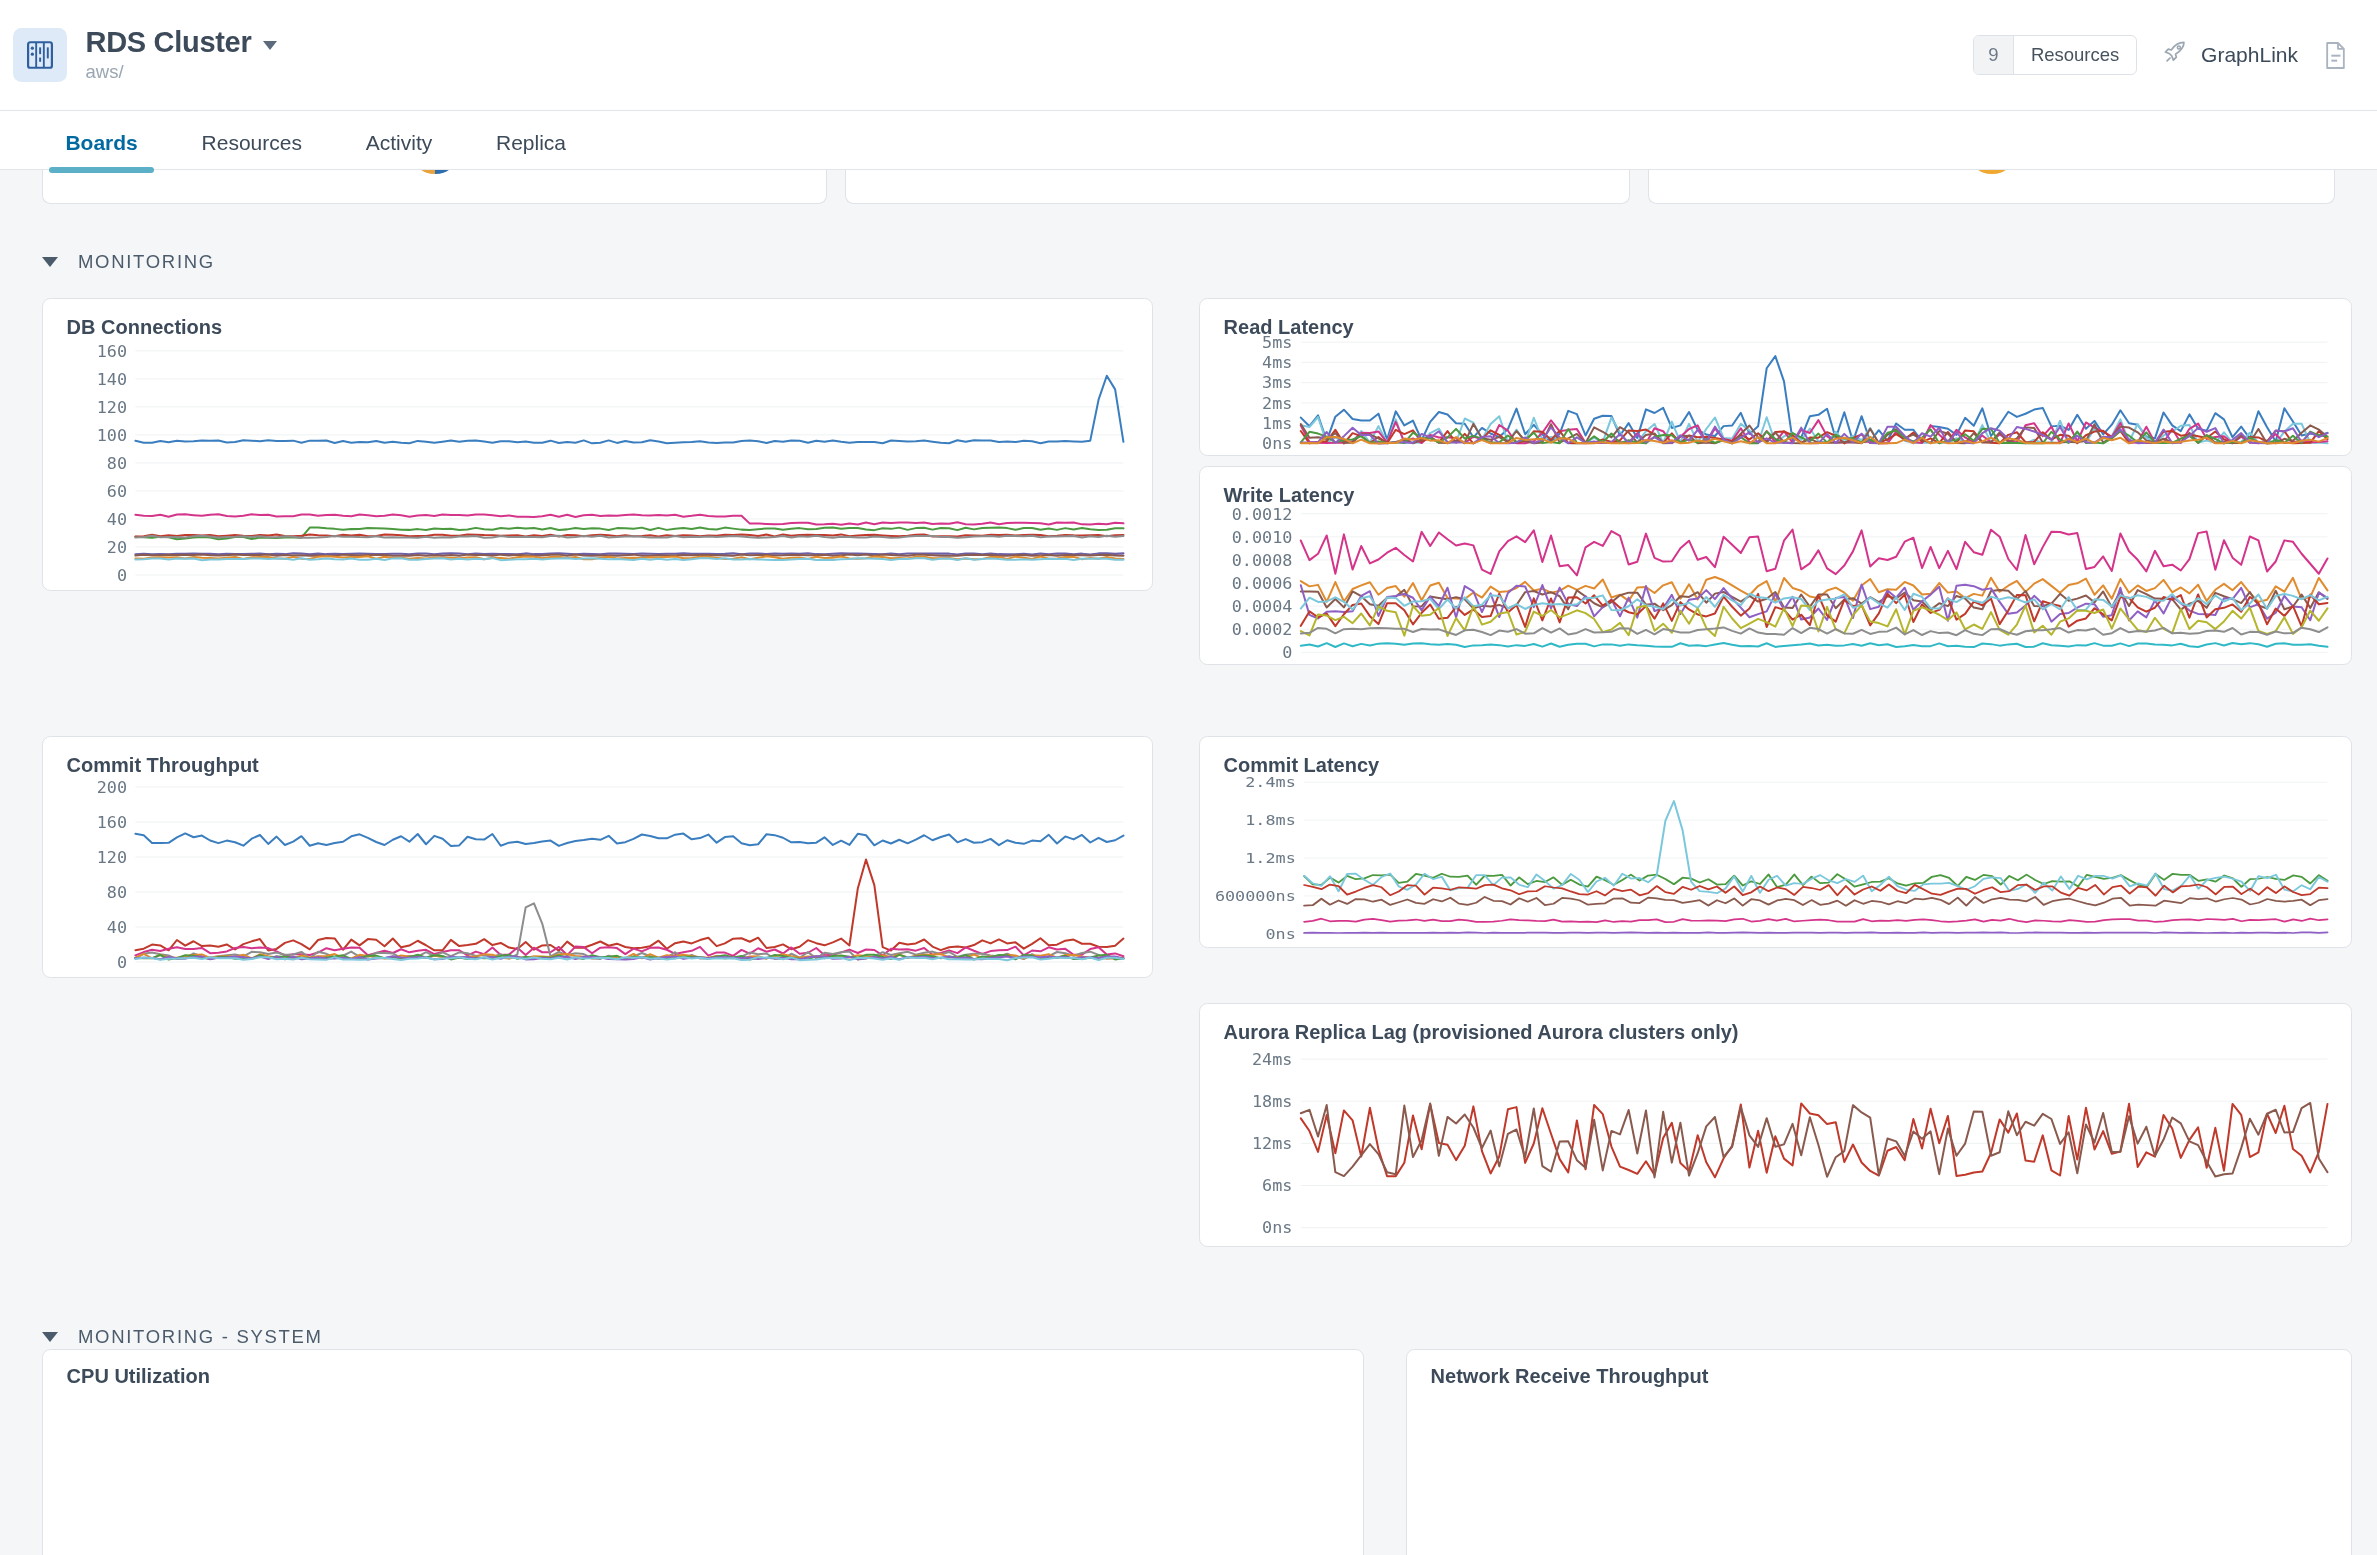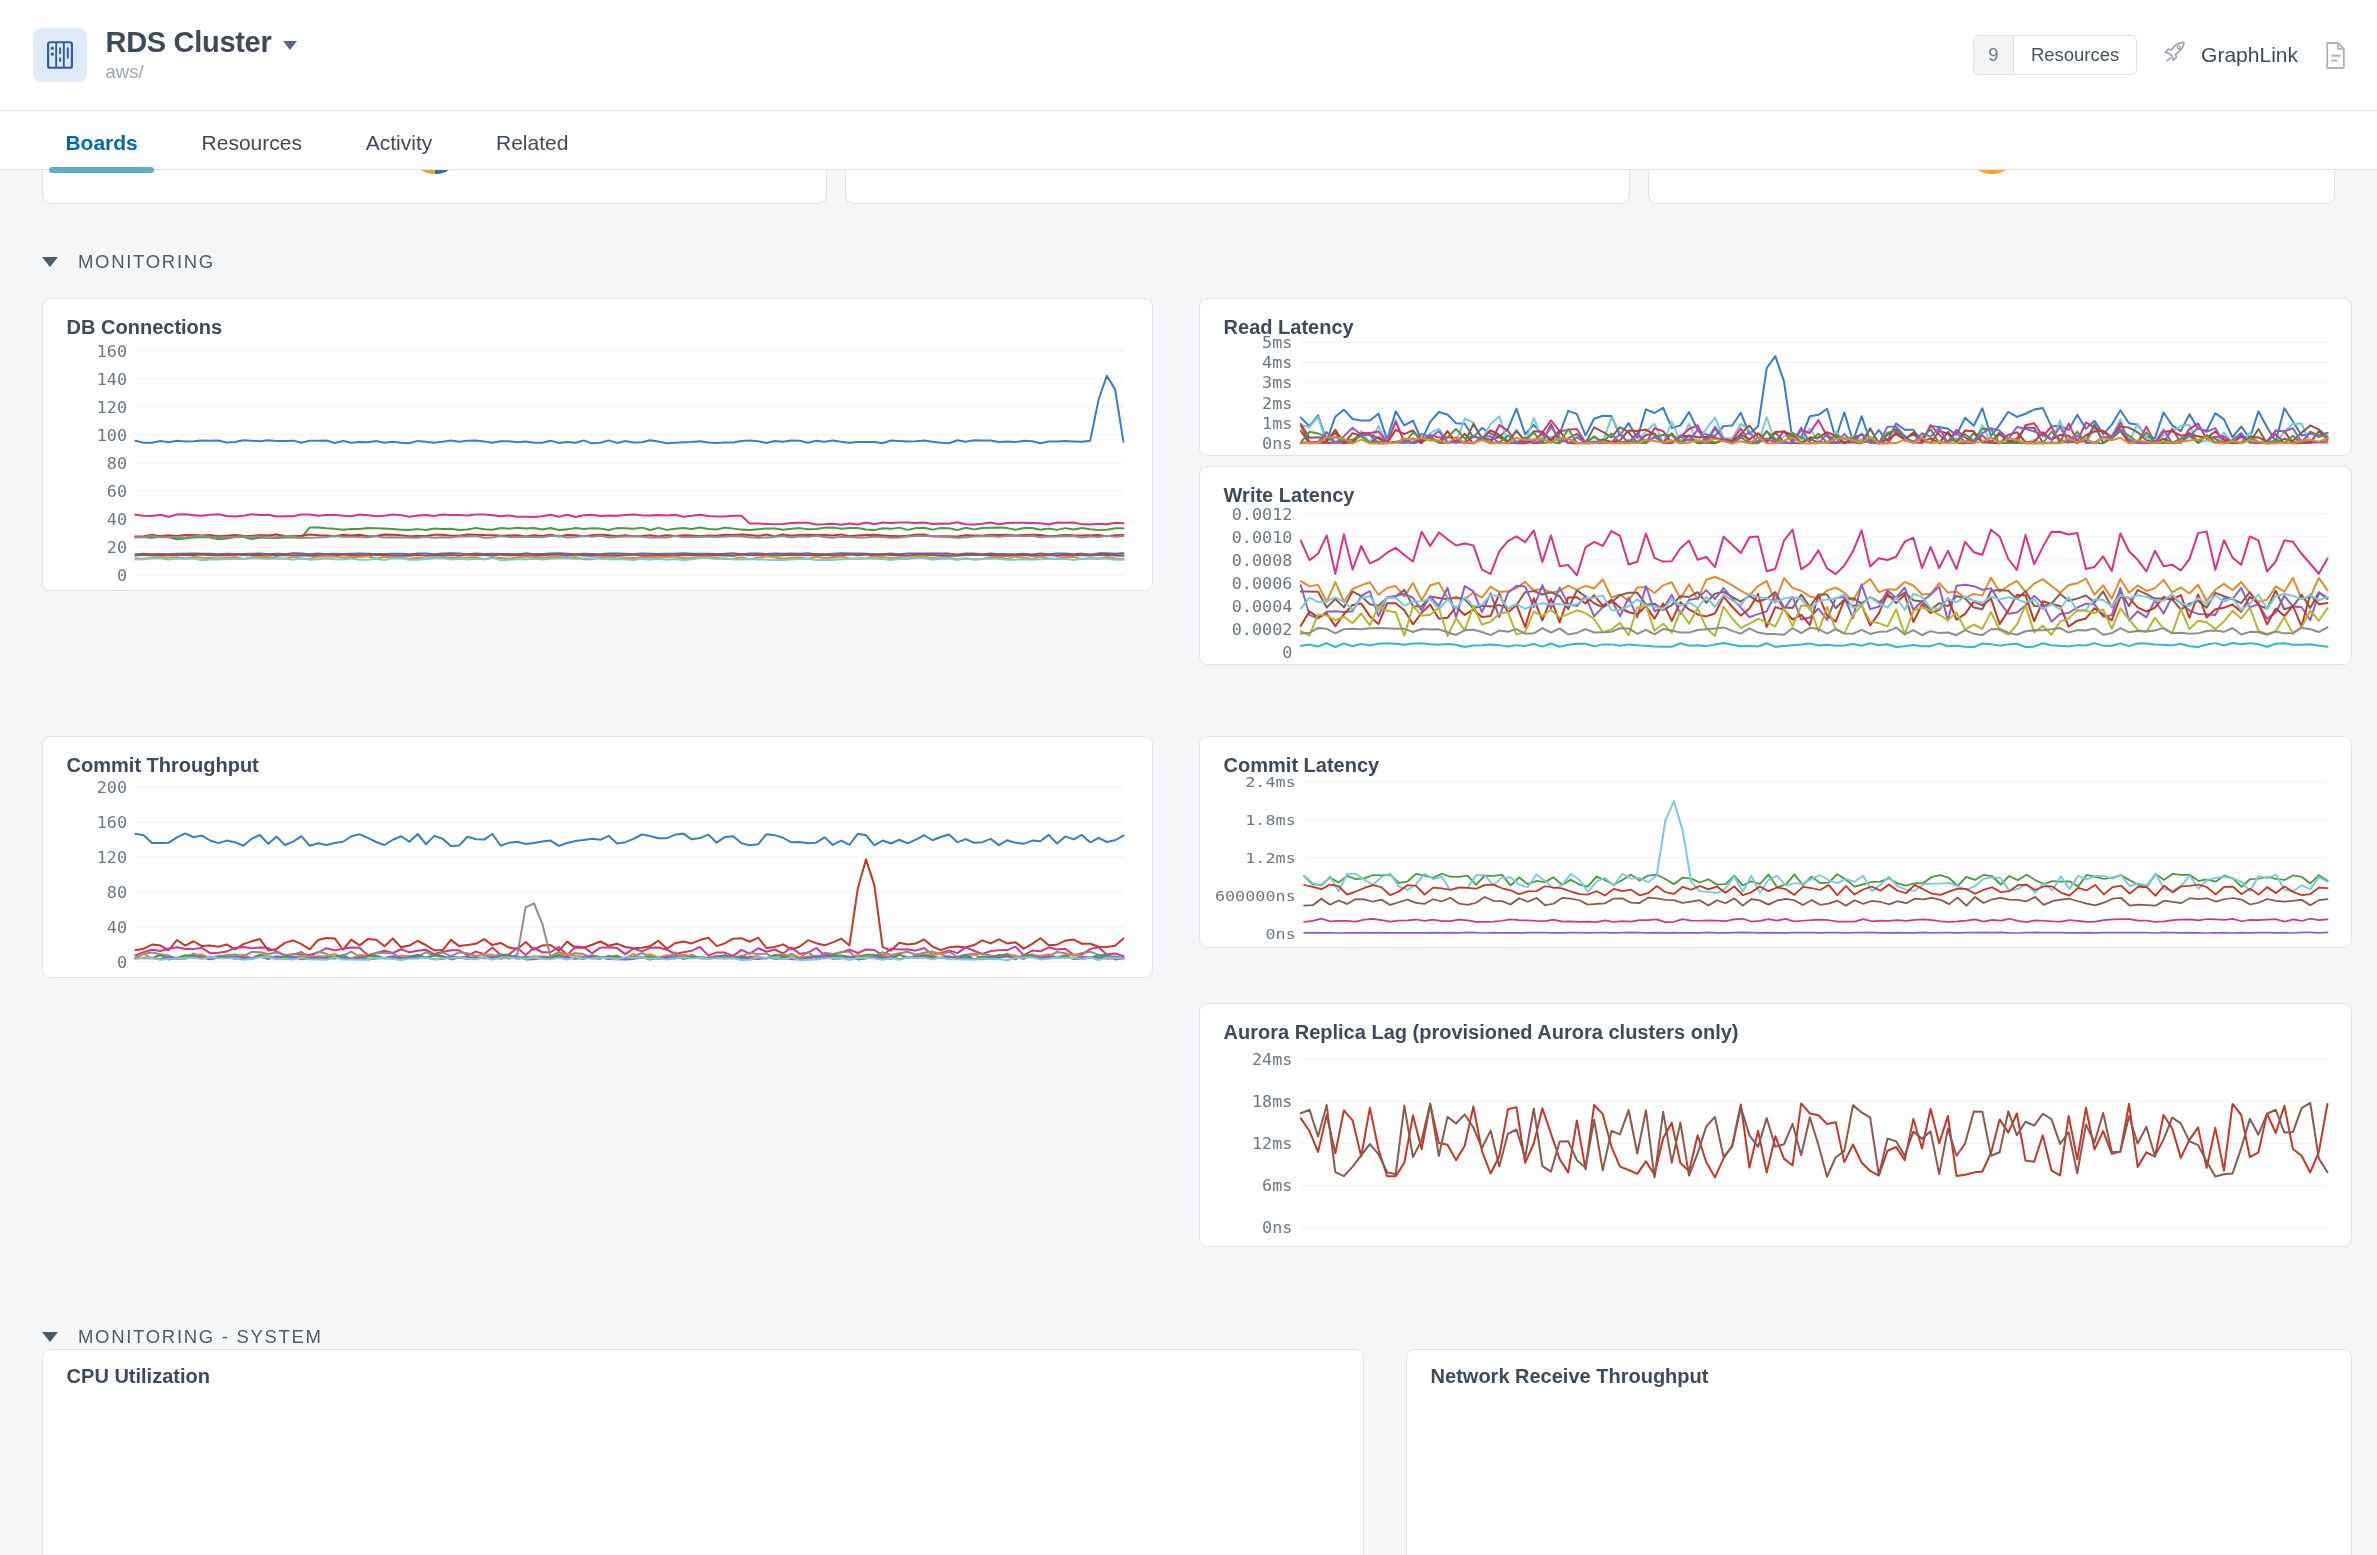--- a/index.html
+++ b/index.html
@@ -12,21 +12,21 @@
     -webkit-font-smoothing: antialiased;
   }
 
   
   .app-header {
     height: 111px;
     background: #ffffff;
     border-bottom: 0.8px solid #e2e6ea;
     display: flex;
     align-items: center;
-    padding: 0 29px 0 33px;
+    padding: 0 29px 0 13px;
     position: relative;
   }
   .brand { display: flex; align-items: center; gap: 18.5px; }
   .brand-icon {
     width: 54px; height: 54px;
     background: #dfeaf8;
     border-radius: 8.4px;
     display: flex; align-items: center; justify-content: center;
     flex: 0 0 auto;
   }
@@ -260,21 +260,21 @@
         <rect x="10" y="22" width="7" height="2.4" fill="#aab4c0"></rect>
       </svg>
     </div>
   </div>
 </div>
 
 <div class="tabs">
   <div class="tab active">Boards</div>
   <div class="tab">Resources</div>
   <div class="tab">Activity</div>
-  <div class="tab">Related</div>
+  <div class="tab">Replica</div>
 </div>
 
 <div class="board">
 
   <div class="partial-row">
     <div class="partial-card" style="left:0; width:785px;">
       <svg class="donut-bottom" viewBox="0 0 86 86">
         <path d="M43 43 L13 43 A30 30 0 0 0 43 73 Z" fill="#e8a33d"></path>
         <path d="M43 43 L43 73 A30 30 0 0 0 73 43 Z" fill="#2d6fae"></path>
       </svg>

